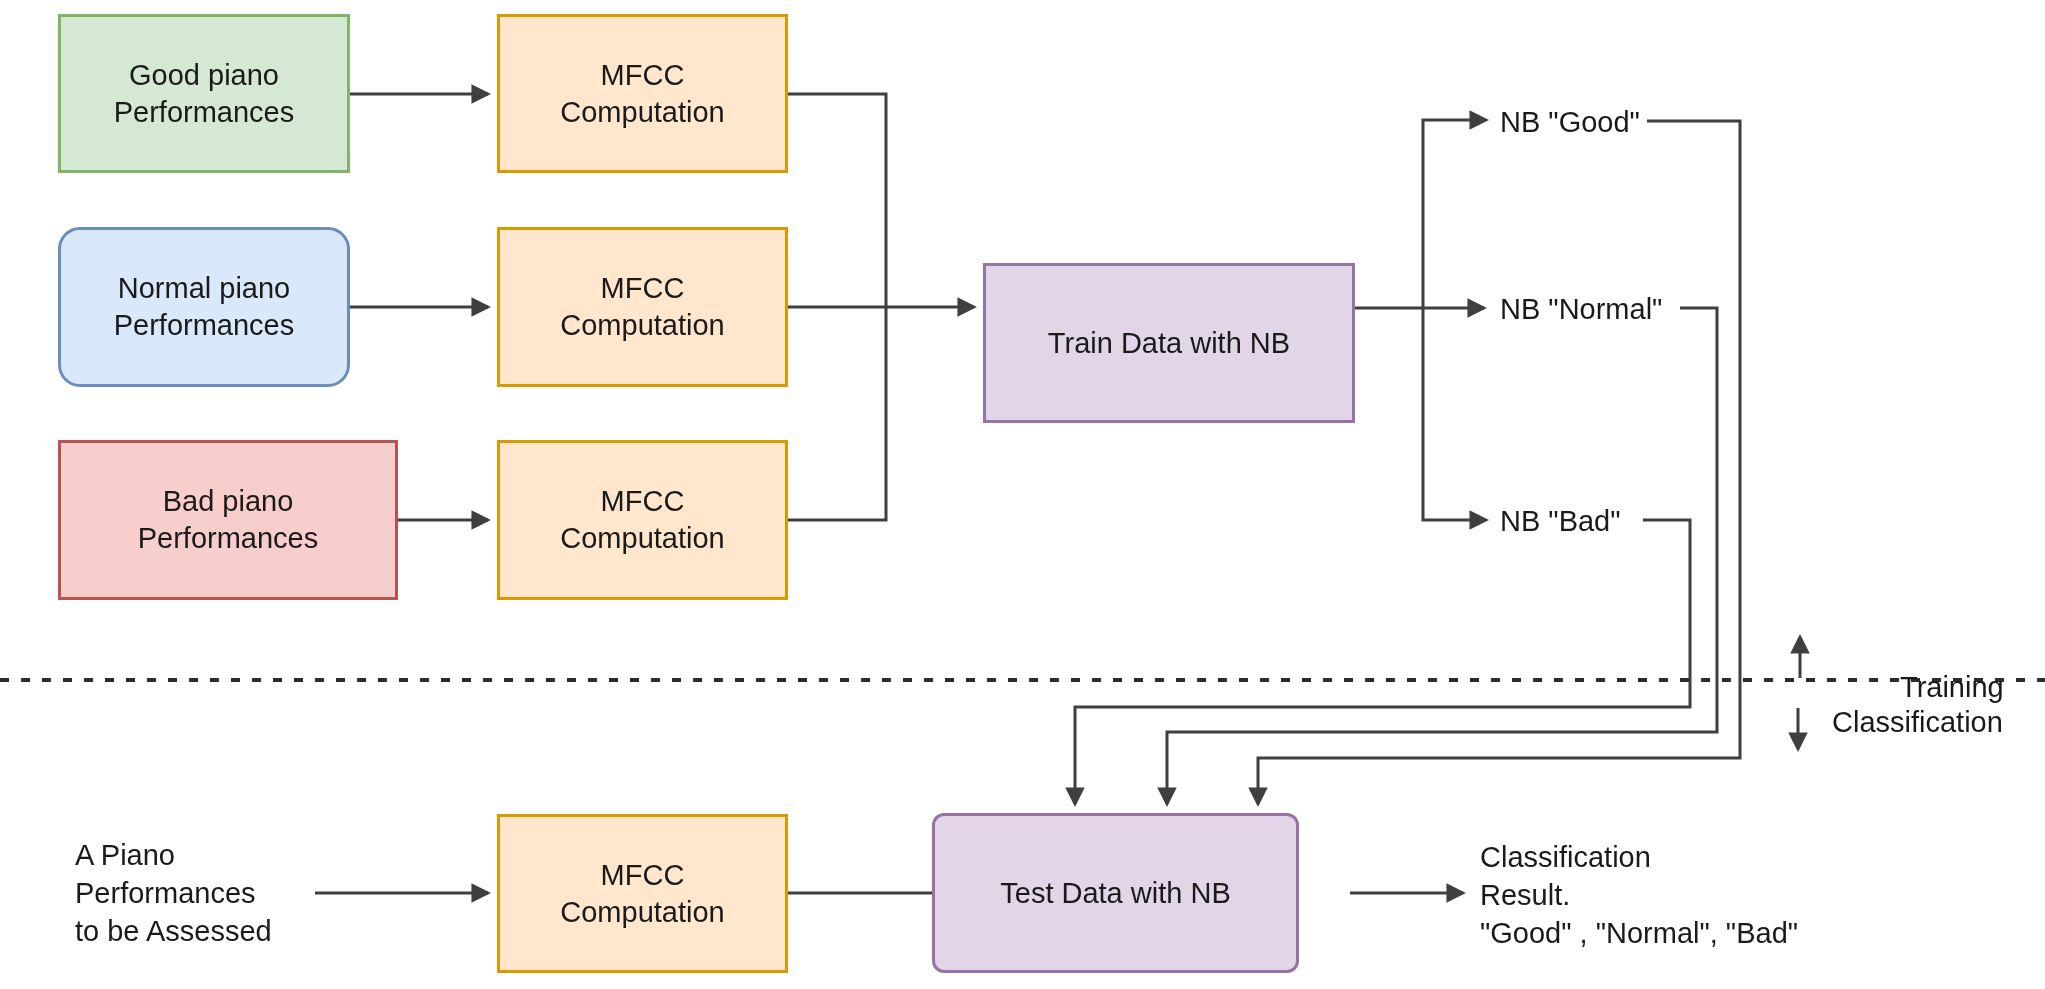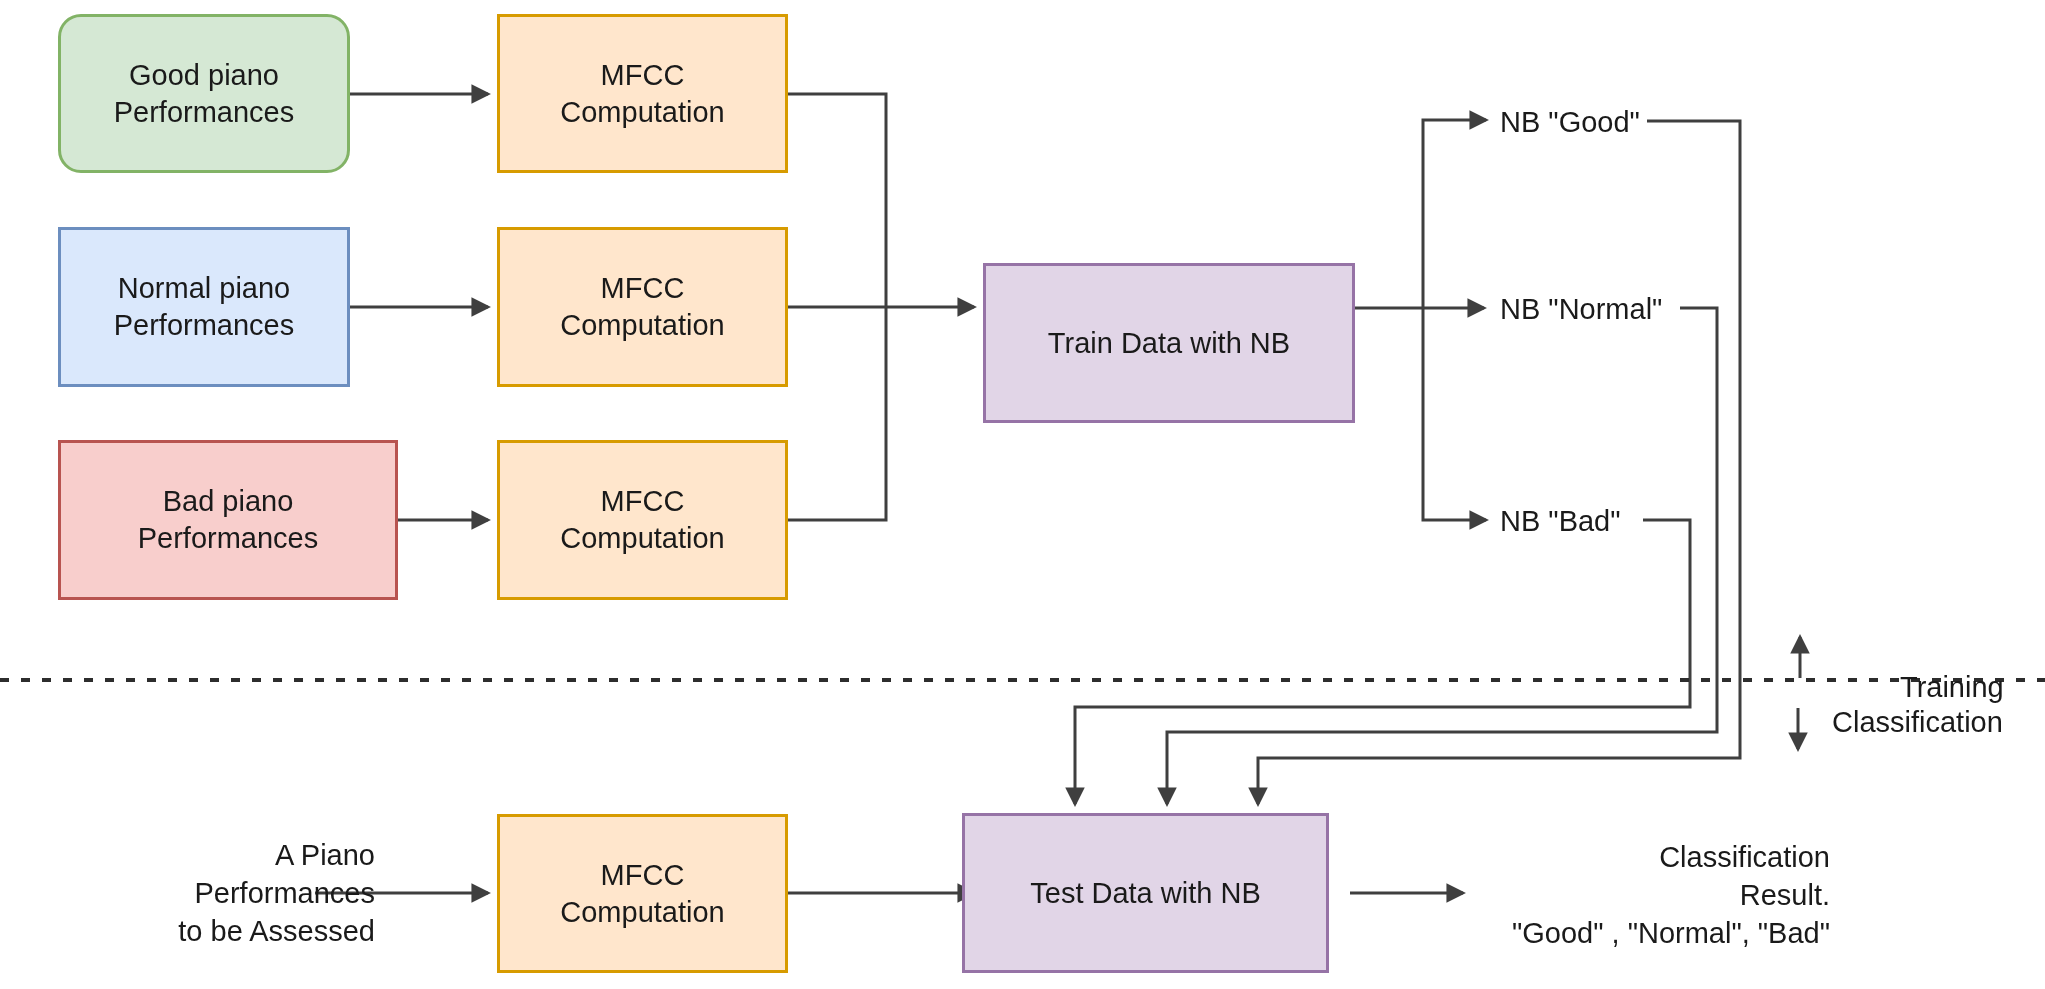--- a/index.html
+++ b/index.html
@@ -13,31 +13,31 @@
   }
   .box{
     position:absolute;
     display:flex;align-items:center;justify-content:center;
     text-align:center;
     white-space:pre-line;
     font-size:29px;line-height:37px;
     border:3px solid #000;
     box-sizing:border-box;
   }
-  .green{background:var(--green-fill);border-color:var(--green-stroke);border-radius:23px;}
+  .green{background:var(--green-fill);border-color:var(--green-stroke);}
   .blue{background:var(--blue-fill);border-color:var(--blue-stroke);}
   .red{background:var(--red-fill);border-color:var(--red-stroke);}
   .orange{background:var(--orange-fill);border-color:var(--orange-stroke);}
   .purple{background:var(--purple-fill);border-color:var(--purple-stroke);}
   .label{
     position:absolute;
     font-size:29px;line-height:38px;
     white-space:pre-line;
   }
-  .center{text-align:right;}
+  .center{text-align:left;}
   #connector-layer{position:absolute;left:0;top:0;}
 </style>
 </head>
 <body>
 
 <div id="canvas">
 
   <svg id="connector-layer" width="2045" height="989" viewBox="0 0 2045 989">
     <defs>
       <marker id="arr" viewBox="0 0 10 10" refX="8.5" refY="5" markerWidth="6.5" markerHeight="6.5" orient="auto-start-reverse">
@@ -68,21 +68,21 @@
 
       <path d="M1800 678 L1800 637" marker-end="url(#arr)"></path>
       <path d="M1798 708 L1798 749" marker-end="url(#arr)"></path>
     </g>
 
     <path d="M0 680 L2045 680" stroke="#2d2d2d" stroke-width="4" stroke-dasharray="9 12"></path>
   </svg>
 
   <div class="box green" style="left:58px;top:14px;width:292px;height:159px;">Good piano
 Performances</div>
-  <div class="box blue" style="left:58px;top:227px;width:292px;height:160px;">Normal piano
+  <div class="box blue" style="left:58px;top:227px;width:292px;height:160px;border-radius:22px;">Normal piano
 Performances</div>
   <div class="box red" style="left:58px;top:440px;width:340px;height:160px;">Bad piano
 Performances</div>
 
   <div class="box orange" style="left:497px;top:14px;width:291px;height:159px;">MFCC
 Computation</div>
   <div class="box orange" style="left:497px;top:227px;width:291px;height:160px;">MFCC
 Computation</div>
   <div class="box orange" style="left:497px;top:440px;width:291px;height:160px;">MFCC
 Computation</div>
@@ -94,18 +94,18 @@
   <div class="label" style="left:1500px;top:502px;">NB "Bad"</div>
 
   <div class="label" style="left:1900px;top:668px;">Training</div>
   <div class="label" style="left:1832px;top:703px;">Classification</div>
 
   <div class="label center" style="left:75px;top:836px;width:300px;">A Piano
 Performances
 to be Assessed</div>
   <div class="box orange" style="left:497px;top:814px;width:291px;height:159px;">MFCC
 Computation</div>
-  <div class="box purple" style="left:962px;top:813px;width:367px;height:160px;">Test Data with NB</div>
+  <div class="box purple" style="left:932px;top:813px;width:367px;height:160px;border-radius:12px;">Test Data with NB</div>
   <div class="label center" style="left:1480px;top:838px;width:350px;">Classification
 Result.
 "Good" , "Normal", "Bad"</div>
 
 </div>
 
 </body></html>

